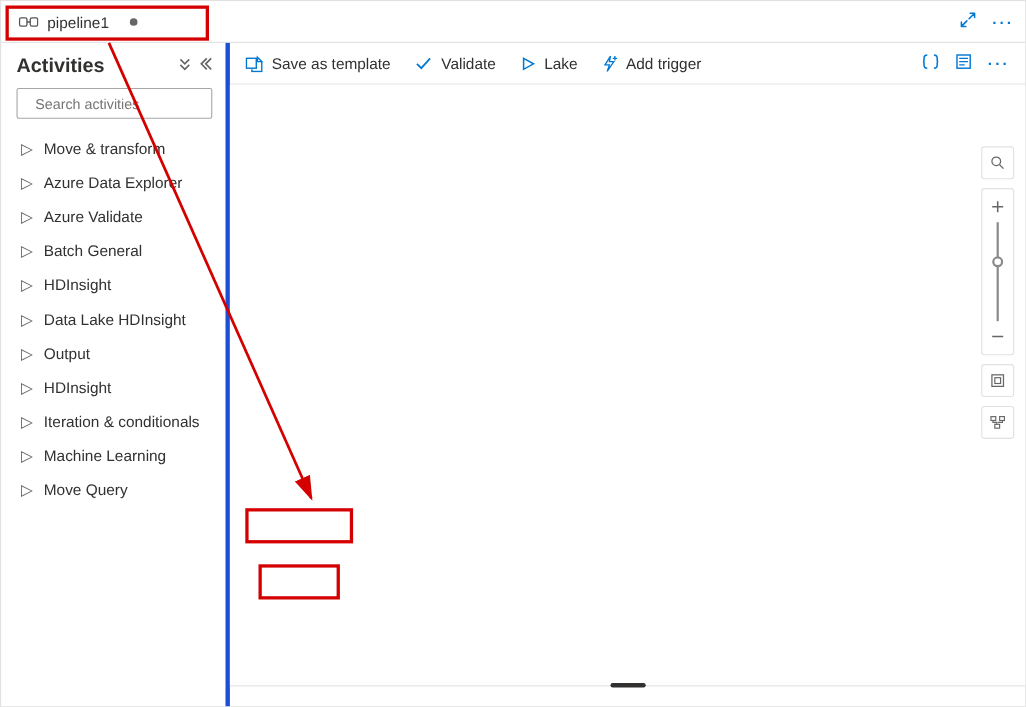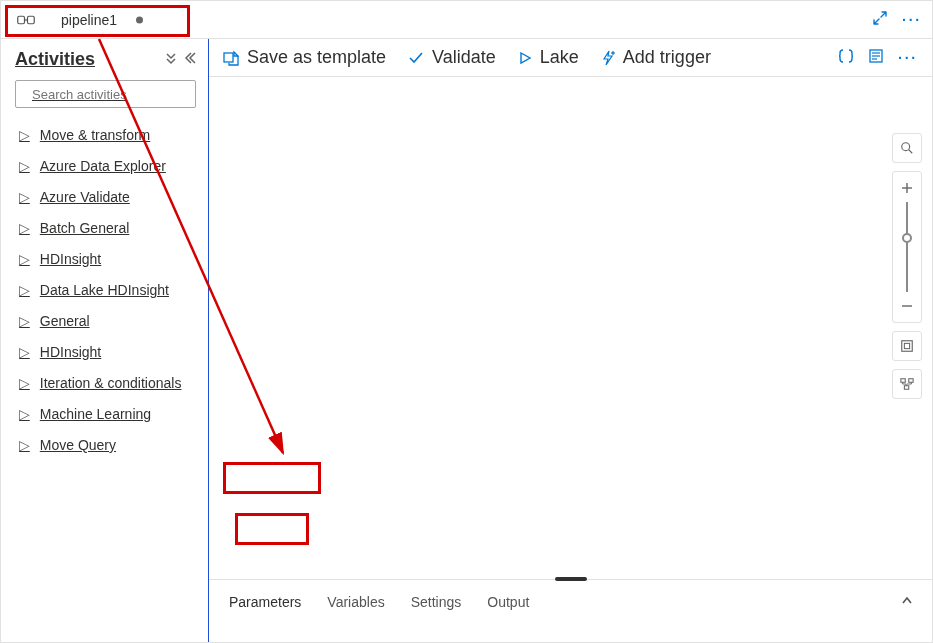--- a/index.html
+++ b/index.html
@@ -1,38 +1,38 @@
 <!DOCTYPE html>
 <html><head>
 <meta charset="utf-8">
 <style>
   * { box-sizing: border-box; }
   html, body { margin:0; padding:0; font-family: "Segoe UI", Arial, sans-serif; font-size:14px; color:#323130; background:#fff; }
   .app { width:933px; height:643px; border:1px solid #e1e1e1; position:relative; display:flex; flex-direction:column; }
   .titlebar { height:38px; border-bottom:1px solid #e1e1e1; display:flex; align-items:center; padding:0 10px; }
-  .tab { display:flex; align-items:center; gap:26px; padding:4px 34px 4px 6px; position:relative;text-align:right; }
+  .tab { display:flex; align-items:center; gap:8px; padding:4px 34px 4px 6px; position:relative;text-align:right; }
   .tab svg { flex:0 0 auto; }
   .dirty-dot { width:7px; height:7px; border-radius:50%; background:#666; position:absolute; right:8px; top:50%; transform:translateY(-50%); }
   .title-spacer { flex:1; }
   .title-actions { display:flex; align-items:center; gap:14px; color:#0078d4; }
 
   .body { flex:1; display:flex; min-height:0; }
-  .sidebar { width:208px; border-right:1px solid #1d4ed8; padding:10px 12px 10px 14px; display:flex; flex-direction:column; gap:6px; position:relative;text-decoration:underline; }
+  .sidebar { width:208px; border-right:4px solid #1d4ed8; padding:10px 12px 10px 14px; display:flex; flex-direction:column; gap:6px; position:relative; }
   .sidebar-header { display:flex; align-items:center; justify-content:space-between; }
   .sidebar-title { font-size:18px; font-weight:600; }
   .sidebar-toggles { display:flex; gap:4px; color:#666; }
   .search-box { display:flex; align-items:center; gap:6px; height:28px; border:1px solid #a6a6a6; border-radius:2px; padding:0 8px; color:#666; margin:4px 0 6px 0; }
   .search-box input { border:none; outline:none; font-size:13px; flex:1; color:#323130; background:transparent; }
   .act-list { display:flex; flex-direction:column; gap:1px; }
   .act-item { display:flex; align-items:center; gap:10px; height:30px; padding:0 4px; cursor:pointer; font-size:14px; }
   .act-item .chev { color:#666; }
 
   .canvas-col { flex:1; display:flex; flex-direction:column; min-width:0; }
   .toolbar { height:38px; border-bottom:1px solid #e1e1e1; display:flex; align-items:center; padding:0 14px; gap:22px; color:#323130; }
-  .toolbar .btn { display:flex; align-items:center; gap:8px; cursor:pointer; font-size:18px; }
+  .toolbar .btn { display:flex; align-items:center; gap:8px; cursor:pointer; font-size:14px; }
   .toolbar .ico { color:#0078d4; display:flex; }
   .toolbar-spacer { flex:1; }
   .toolbar-right { display:flex; align-items:center; gap:14px; color:#0078d4; }
 
   .canvas { flex:1; position:relative; background:#fff; }
   .canvas-tools { position:absolute; right:10px; top:56px; display:flex; flex-direction:column; align-items:center; gap:8px; }
   .ct-btn { width:30px; height:30px; border:1px solid #e1e1e1; border-radius:3px; display:flex; align-items:center; justify-content:center; color:#555; cursor:pointer; background:#fff; }
   .zoom-track { width:30px; border:1px solid #e1e1e1; border-radius:3px; display:flex; flex-direction:column; align-items:center; padding:6px 0; background:#fff; }
   .zoom-plus, .zoom-minus { height:20px; display:flex; align-items:center; justify-content:center; color:#555; cursor:pointer; }
   .zoom-rail { width:2px; height:90px; background:#8a8a8a; position:relative; margin:4px 0; }
@@ -121,21 +121,21 @@
         <div class="act-item">
             <span class="chev">▷</span>
             <span>HDInsight</span>
           </div>
         <div class="act-item">
             <span class="chev">▷</span>
             <span>Data Lake HDInsight</span>
           </div>
         <div class="act-item">
             <span class="chev">▷</span>
-            <span>General</span>
+            <span>Output</span>
           </div>
         <div class="act-item">
             <span class="chev">▷</span>
             <span>HDInsight</span>
           </div>
         <div class="act-item">
             <span class="chev">▷</span>
             <span>Iteration &amp; conditionals</span>
           </div>
         <div class="act-item">
@@ -239,30 +239,20 @@
                 <rect x="10" y="2" width="5" height="4" fill="none" stroke="#666" stroke-width="1.2"></rect>
                 <rect x="5" y="10" width="5" height="4" fill="none" stroke="#666" stroke-width="1.2"></rect>
                 <path d="M3 6 L3 8 L7 8 L7 10 M13 6 L13 8 L8 8" fill="none" stroke="#666" stroke-width="1.1"></path>
               </svg>
             </div>
         </div>
       </div>
 
       <div class="bottom-panel">
         <div class="drag-handle"></div>
-        <div class="tabs-row">
-          <span class="ptab active">Parameters</span>
-          <span class="ptab">Variables</span>
-          <span class="ptab">Settings</span>
-          <span class="ptab">Output</span>
-          <div class="tabs-spacer"></div>
-          <span class="collapse-btn"><svg width="14" height="14" viewBox="0 0 14 14">
-                <path d="M3 9 L7 4 L11 9" fill="none" stroke="#555" stroke-width="1.6"></path>
-              </svg></span>
-        </div>
       </div>
     </div>
   </div>
 
   <div class="hl" style="left:4px; top:4px; width:185px; height:32px;"></div>
   <div class="hl" style="left:222px; top:461px; width:98px; height:32px;"></div>
   <div class="hl" style="left:234px; top:512px; width:74px; height:32px;"></div>
   <svg class="arrow-svg" style="left:0;top:0;" width="933" height="643">
     <defs>
         <marker id="ah" markerWidth="10" markerHeight="10" refX="8" refY="3" orient="auto">

